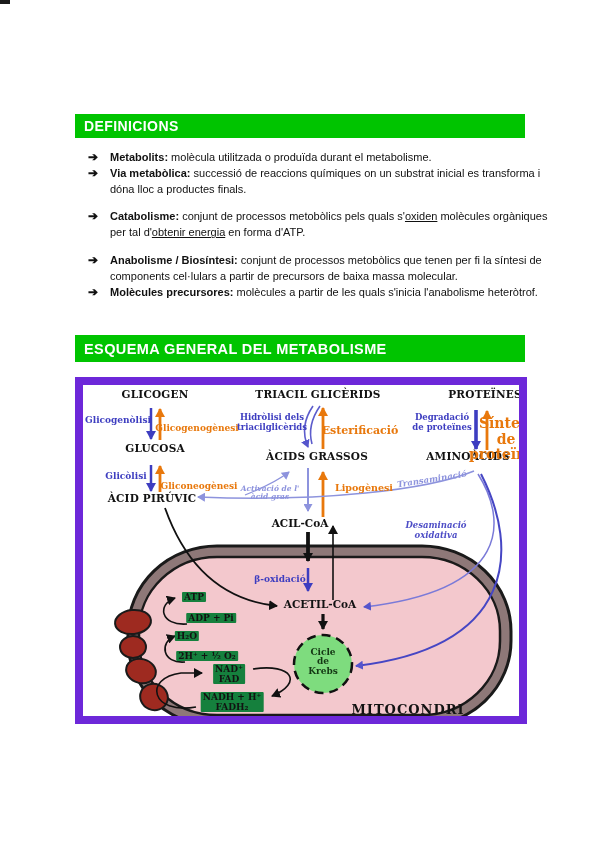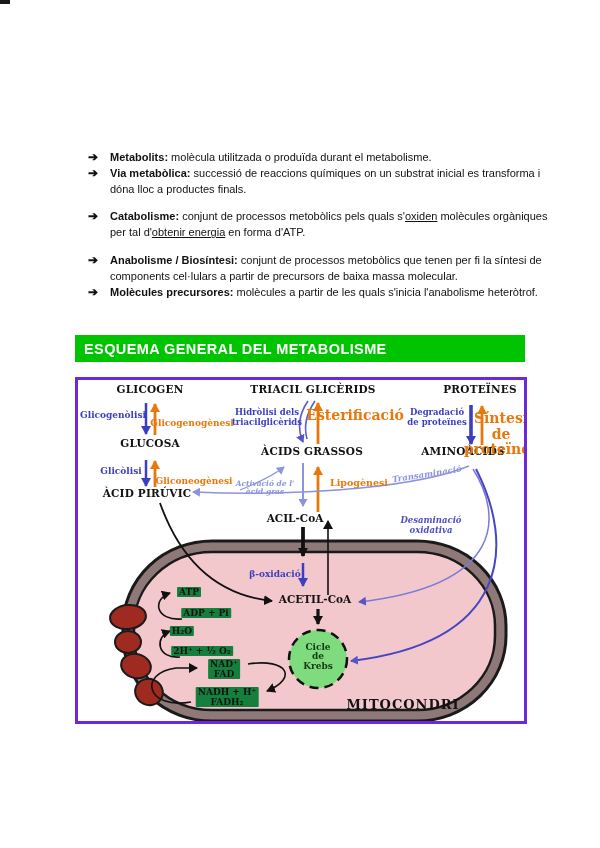--- a/index.html
+++ b/index.html
@@ -16,21 +16,21 @@
   .defs{position:absolute;left:88px;top:150px;width:470px;font-size:11px;line-height:15.8px;}
   .bullet{display:flex;}
   .bullet.gap{margin-top:12px;}
   .barrow{width:22px;flex:0 0 22px;font-weight:bold;font-size:12px;}
   .btext{width:445px;}
   .btext .b{font-weight:bold;}
   .btext .u{text-decoration:underline;}
 
   
   .diagram{position:absolute;left:75px;top:377px;width:452px;height:347px;
-           border:3px solid #6d28d9;box-sizing:border-box;background:#fff;overflow:hidden;}
+           border:8px solid #6d28d9;box-sizing:border-box;background:#fff;overflow:hidden;}
   .dsvg{position:absolute;left:0;top:0;}
   .dlabel{position:absolute;transform:translateX(-50%);font-family:"DejaVu Serif",serif;
           font-weight:bold;white-space:pre-line;text-align:center;line-height:1.12;z-index:3;}
   .met{font-size:10.5px;letter-spacing:.2px;color:#121212;}
   .cat{color:#3d3dc0;font-size:9px;}
   .ana{color:#e8780c;font-size:9px;}
   .peri{color:#8d93dd;font-style:italic;}
   .dblue{color:#4d4dc6;}
   .boxed{background:#15803d;padding:0 2px;border-radius:1px;font-size:9px;color:#121212;}
 
@@ -41,21 +41,21 @@
   .L-grassos{left:234px;top:66px;}
   .L-amino{left:385px;top:66px;}
   .L-piruvic{left:69px;top:108px;}
   .L-acil{left:217px;top:133px;font-size:10.5px;color:#121212;font-weight:bold;}
   .L-acetil{left:237px;top:214px;font-size:10.5px;color:#121212;font-weight:bold;}
   .L-glicogenolisi{left:35px;top:30px;}
   .L-glicogenogenesi{left:114px;top:38px;}
   .L-glicolisi{left:43px;top:86px;}
   .L-gliconeogenesi{left:116px;top:96px;}
   .L-hidrolisi{left:189px;top:28px;font-size:8.5px;}
-  .L-esterificacio{left:277px;top:28px;font-size:14px;}
+  .L-esterificacio{left:277px;top:40px;font-size:11px;}
   .L-degradacio{left:359px;top:28px;font-size:8.5px;}
   .L-sintesi{left:423px;top:31px;font-size:14px;}
   .L-activacio{left:187px;top:100px;font-size:7.5px;}
   .L-lipogenesi{left:281px;top:98px;font-size:9.5px;}
   .L-transaminacio{left:349px;top:90px;font-size:8.5px;transform:translateX(-50%) rotate(-9deg);}
   .L-desaminacio{left:353px;top:136px;font-size:8.5px;font-style:italic;}
   .L-beta{left:197px;top:189px;font-size:9px;}
   .L-atp{left:111px;top:207px;}
   .L-adp{left:128px;top:228px;}
   .L-h2o{left:104px;top:246px;}
@@ -65,20 +65,21 @@
   .L-krebs{left:240px;top:263px;font-size:9px;color:#143814;line-height:1.05;}
   .L-mito{left:325px;top:318px;font-size:13px;letter-spacing:1px;color:#121212;}
 </style>
 </head>
 <body>
 
 <div class="page">
   <div class="scan-artifact"></div>
 
 
+  <div class="greenbar bar1">DEFINICIONS</div>
 
   <div class="defs">
       <div class="bullet">
         <span class="barrow">➔</span>
         <div class="btext"><span class="b">Metabolits:</span><span> molècula utilitzada o produïda durant el metabolisme.</span></div>
       </div>
       <div class="bullet">
         <span class="barrow">➔</span>
         <div class="btext"><span class="b">Via metabòlica:</span><span> successió de reaccions químiques on un substrat inicial es transforma i dóna lloc a productes finals.</span></div>
       </div>

